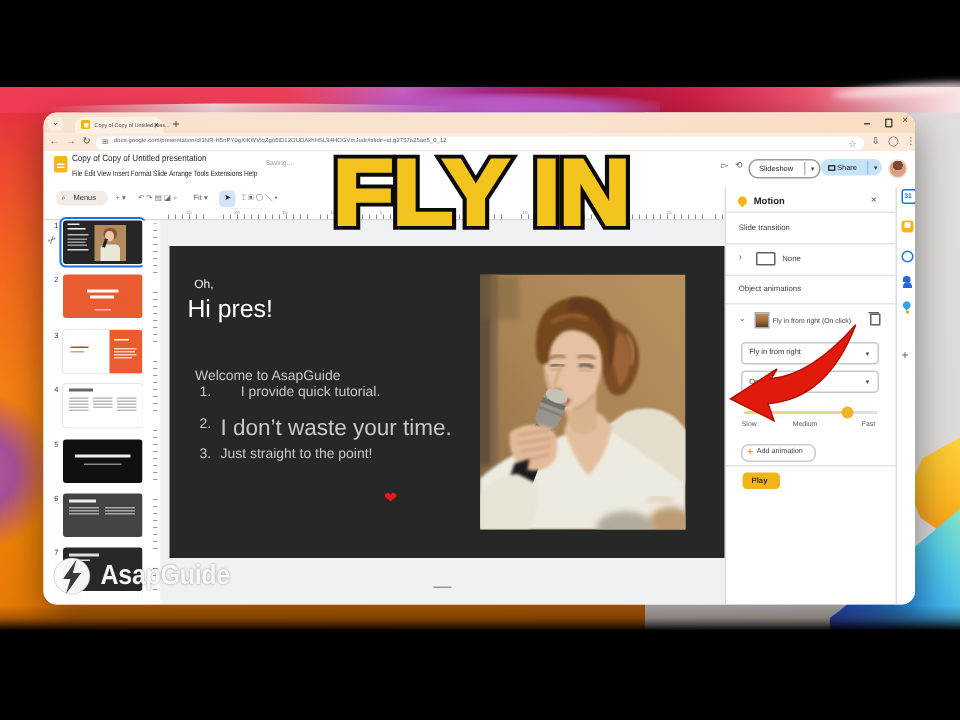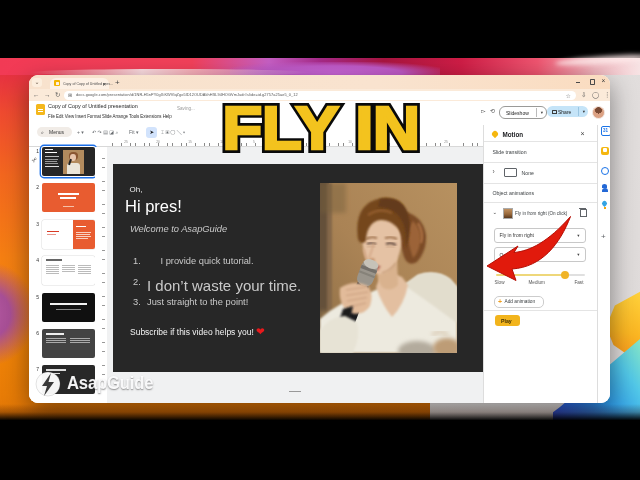--- a/index.html
+++ b/index.html
@@ -302,28 +302,27 @@
     <div class="gico abs" style="top:76px;">
         <span style="position:absolute;left:1.5px;top:0;width:5px;height:5px;background:#34a4e4;border-radius:50% 50% 50% 0;transform:rotate(-45deg);"></span>
         <span style="position:absolute;left:3px;top:5.5px;width:2px;height:2.5px;background:#f2a60c;"></span>
       </div>
     <div class="abs" style="left:3.5px;top:107px;font-size:8px;color:#5f6368;">+</div>
   </div>
 </div>
 <div id="slide" class="abs">
   <div class="abs" style="left:17px;top:21px;font-size:8px;color:#efefef;">Oh,</div>
   <div class="abs" style="left:12.5px;top:33px;font-size:16.5px;color:#fff;">Hi pres!</div>
-  <div class="abs" style="left:17.5px;top:60px;font-size:9.3px;color:#c9c9c9;font-style:italic;">Welcome to AsapGuide</div>
+  <div class="abs" style="left:17.5px;top:81px;font-size:9.3px;color:#c9c9c9;">Welcome to AsapGuide</div>
   <div class="abs" style="left:20.5px;top:92.2px;font-size:9.3px;color:#c9c9c9;">1.</div>
   <div class="abs" style="left:48px;top:92.2px;font-size:9.3px;color:#c9c9c9;">I provide quick tutorial.</div>
   <div class="abs" style="left:20.5px;top:113.6px;font-size:9.3px;color:#c9c9c9;">2.</div>
   <div class="abs" style="left:34.5px;top:113.6px;font-size:15px;color:#c9c9c9;">I don’t waste your time.</div>
   <div class="abs" style="left:20.5px;top:133.9px;font-size:9.3px;color:#c9c9c9;">3.</div>
   <div class="abs" style="left:34.5px;top:133.9px;font-size:9.3px;color:#c9c9c9;text-align:center;">Just straight to the point!</div>
-  <div class="abs" style="left:17.5px;top:163.2px;font-size:8.5px;color:#f4f4f4;">Subscribe if this video helps you!</div>
   <div class="abs" style="left:143.5px;top:161.5px;font-size:10.5px;color:#e8191c;">❤</div>
   <svg class="abs" style="left:207.5px;top:19.5px;" width="137" height="170" viewBox="0 0 137 170">
     <defs>
       <linearGradient id="bgt" x1="0" y1="1" x2="1" y2="0">
         <stop offset="0" stop-color="#8f6f46"></stop>
           <stop offset=".45" stop-color="#aa8355"></stop>
           <stop offset="1" stop-color="#b79160"></stop>
       </linearGradient>
       <filter id="soft" x="-30%" y="-30%" width="160%" height="160%">
           <feGaussianBlur stdDeviation="0.9"></feGaussianBlur>

